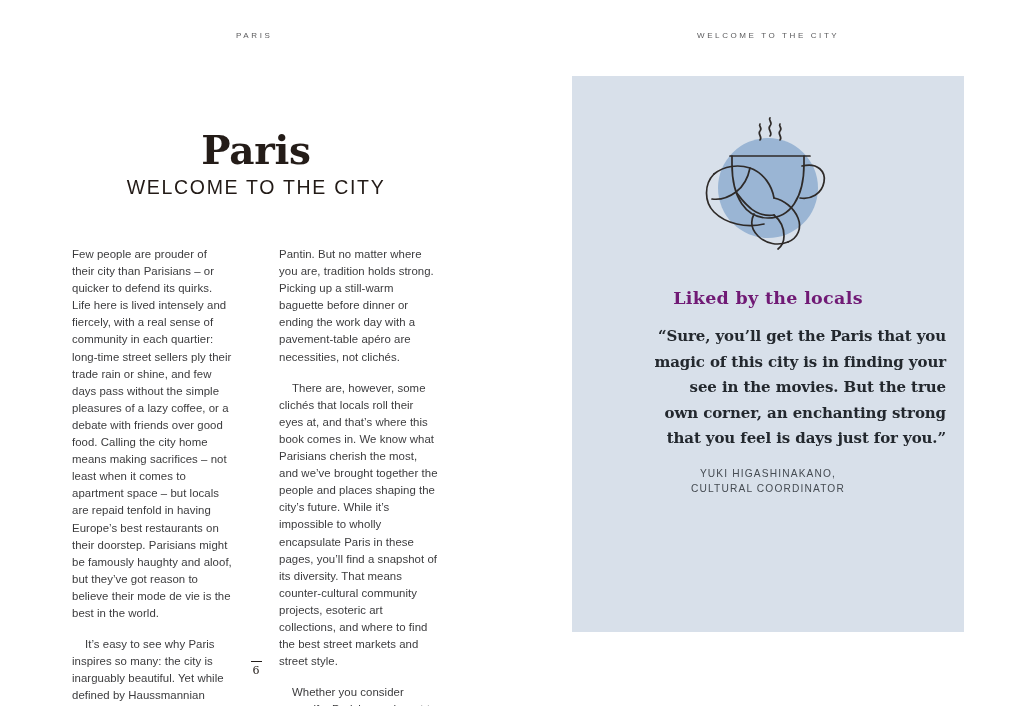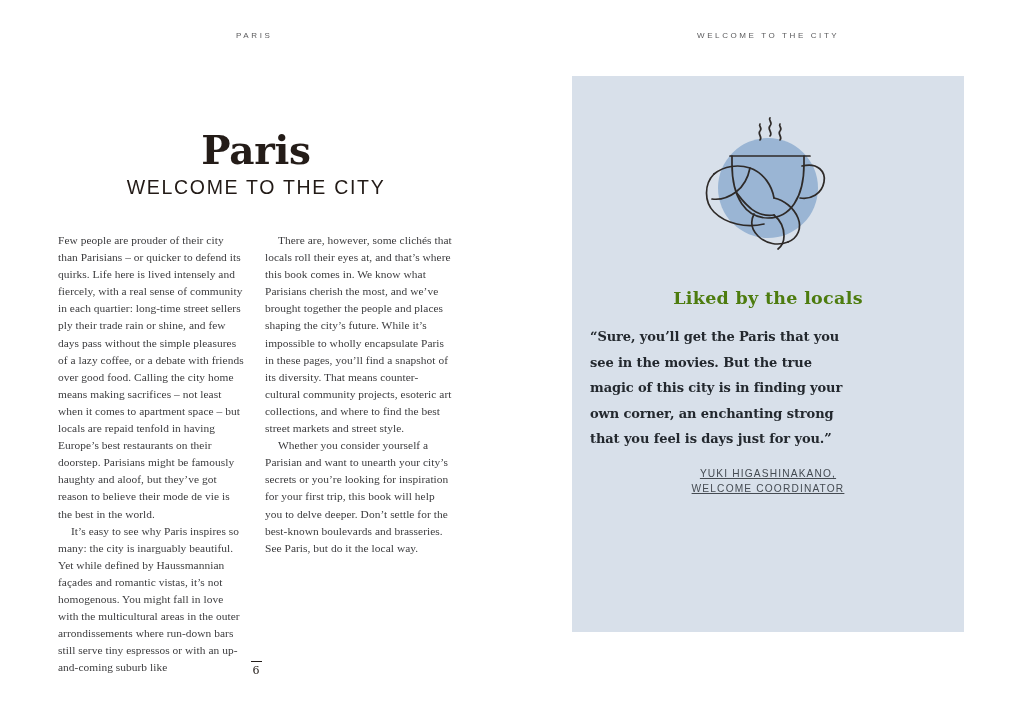--- a/index.html
+++ b/index.html
@@ -92,22 +92,22 @@
     left: 58px;
     top: 232px;
     width: 396px;
     display: flex;
     gap: 19px;
   }
   .col {
     width: 188px;
   }
   .col p {
-    margin: 0;
-    font-family: Liberation Serif, serif;
+    margin: 14px;
+    font-family: Liberation Sans, sans-serif;
     font-size: 11.4px;
     line-height: 17.1px;
     color: #3b3b3d;
     text-align: left;
     letter-spacing: 0.05px;
   }
   .col p.indent {
     text-indent: 13px;
   }
 
@@ -154,49 +154,48 @@
   .quote-heading {
     position: absolute;
     left: 20px;
     top: 212px;
     width: 352px;
     text-align: center;
     font-family: "DejaVu Serif", serif;
     font-weight: 700;
     font-size: 17.5px;
     letter-spacing: 0.3px;
-    color: #4d7c0f;
+    color: #701a75;
   }
 
   .quote-body {
     position: absolute;
     left: 18px;
     top: 248px;
     width: 356px;
-    text-align: left;
+    text-align: right;
     font-family: "DejaVu Serif", serif;
     font-weight: 700;
-    font-size: 13px;
+    font-size: 15px;
     line-height: 25.5px;
     color: #23282e;
     letter-spacing: -0.1px;
   }
 
   .quote-attrib {
     position: absolute;
     left: 20px;
     top: 390px;
     width: 352px;
     text-align: center;
     font-family: "Liberation Sans", sans-serif;
     font-size: 10.2px;
     line-height: 15px;
     letter-spacing: 1.15px;
     color: #454b52;
-    text-decoration: underline;
   }
   .quote-attrib div { white-space: nowrap; }
 </style>
 </head>
 <body>
 
 <div class="spread">
 
   <div class="running-head" id="rh-left">PARIS</div>
   <div class="running-head" id="rh-right">WELCOME TO THE CITY</div>
@@ -211,20 +210,21 @@
     <div class="subtitle">WELCOME TO THE CITY</div>
 
     <div class="columns">
 
       <div class="col">
         <p>Few people are prouder of their city than Parisians – or quicker to defend its quirks. Life here is lived intensely and fiercely, with a real sense of community in each quartier: long-time street sellers ply their trade rain or shine, and few days pass without the simple pleasures of a lazy coffee, or a debate with friends over good food. Calling the city home means making sacrifices – not least when it comes to apartment space – but locals are repaid tenfold in having Europe’s best restaurants on their doorstep. Parisians might be famously haughty and aloof, but they’ve got reason to believe their mode de vie is the best in the world.</p>
         <p class="indent">It’s easy to see why Paris inspires so many: the city is inarguably beautiful. Yet while defined by Haussmannian façades and romantic vistas, it’s not homogenous. You might fall in love with the multicultural areas in the outer arrondissements where run-down bars still serve tiny espressos or with an up-and-coming suburb like</p>
       </div>
 
       <div class="col">
+        <p>Pantin. But no matter where you are, tradition holds strong. Picking up a still-warm baguette before dinner or ending the work day with a pavement-table apéro are necessities, not clichés.</p>
         <p class="indent">There are, however, some clichés that locals roll their eyes at, and that’s where this book comes in. We know what Parisians cherish the most, and we’ve brought together the people and places shaping the city’s future. While it’s impossible to wholly encapsulate Paris in these pages, you’ll find a snapshot of its diversity. That means counter-cultural community projects, esoteric art collections, and where to find the best street markets and street style.</p>
         <p class="indent">Whether you consider yourself a Parisian and want to unearth your city’s secrets or you’re looking for inspiration for your first trip, this book will help you to delve deeper. Don’t settle for the best-known boulevards and brasseries. See Paris, but do it the local way.</p>
       </div>
 
     </div>
 
     <div class="folio" id="folio-left">
       <div class="folio-rule"></div>
       <span>6</span>
     </div>
@@ -257,28 +257,28 @@
             <path d="M76 99 C82 104 86 112 86 120 C86 126 84 130 80 133"></path>
             <path d="M90 126 C80 130 68 128 60 120 C54 114 52 106 56 98"></path>
           </g>
         </svg>
       </div>
 
       <div class="quote-heading">Liked by the locals</div>
 
       <div class="quote-body">
         <div>“Sure, you’ll get the Paris that you</div>
+        <div>magic of this city is in finding your</div>
         <div>see in the movies. But the true</div>
-        <div>magic of this city is in finding your</div>
         <div>own corner, an enchanting strong</div>
         <div>that you feel is days just for you.”</div>
       </div>
 
       <div class="quote-attrib">
         <div>YUKI HIGASHINAKANO,</div>
-        <div>WELCOME COORDINATOR</div>
+        <div>CULTURAL COORDINATOR</div>
       </div>
 
     </div>
 
   </div>
 
 </div>
 
 </body></html>

